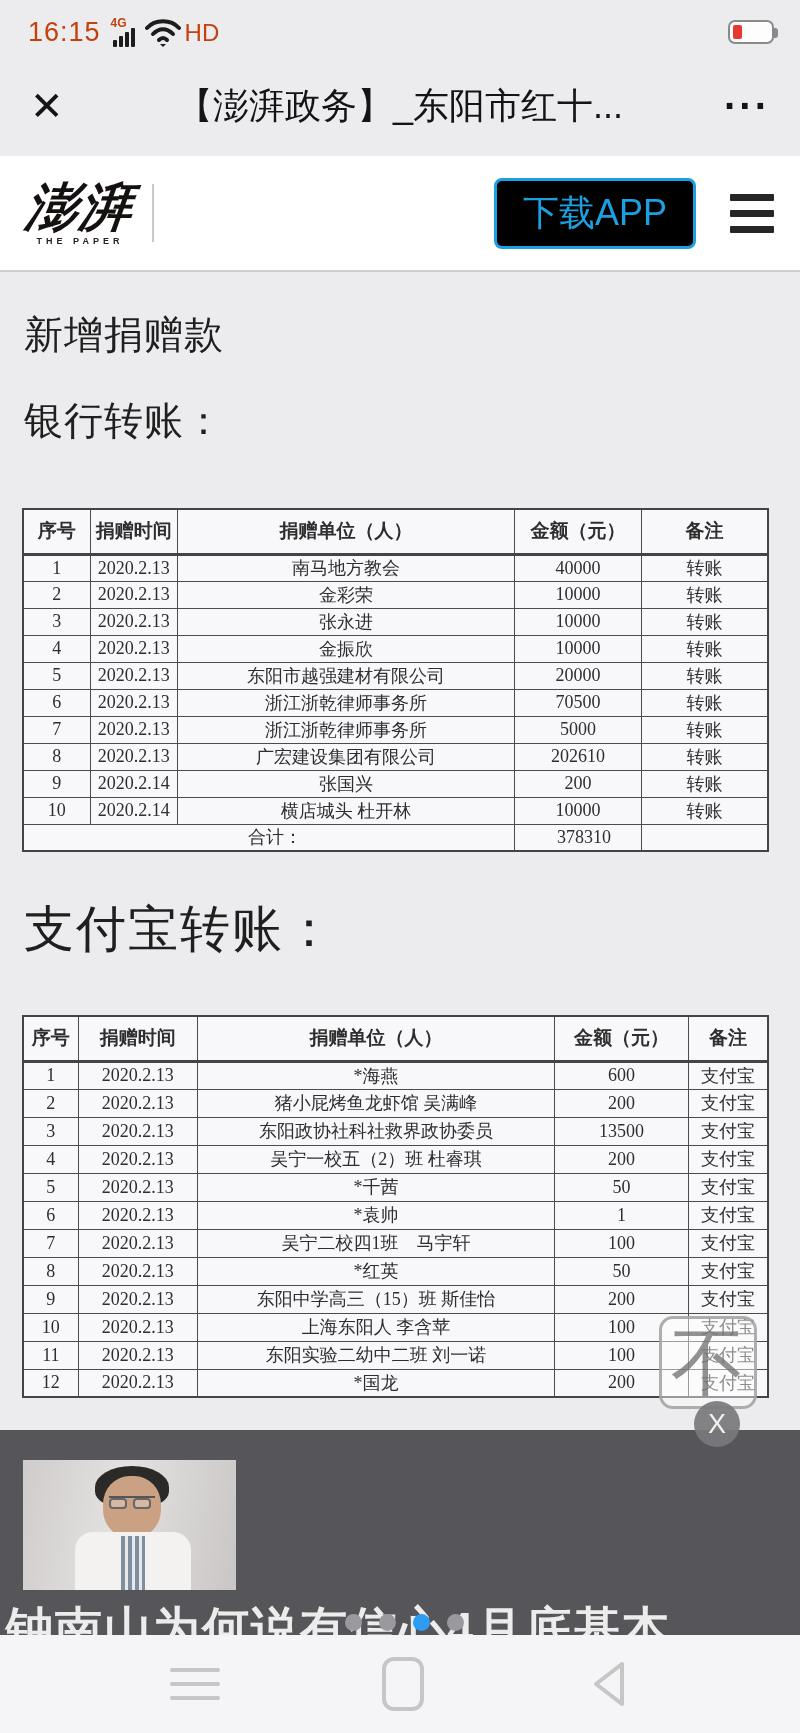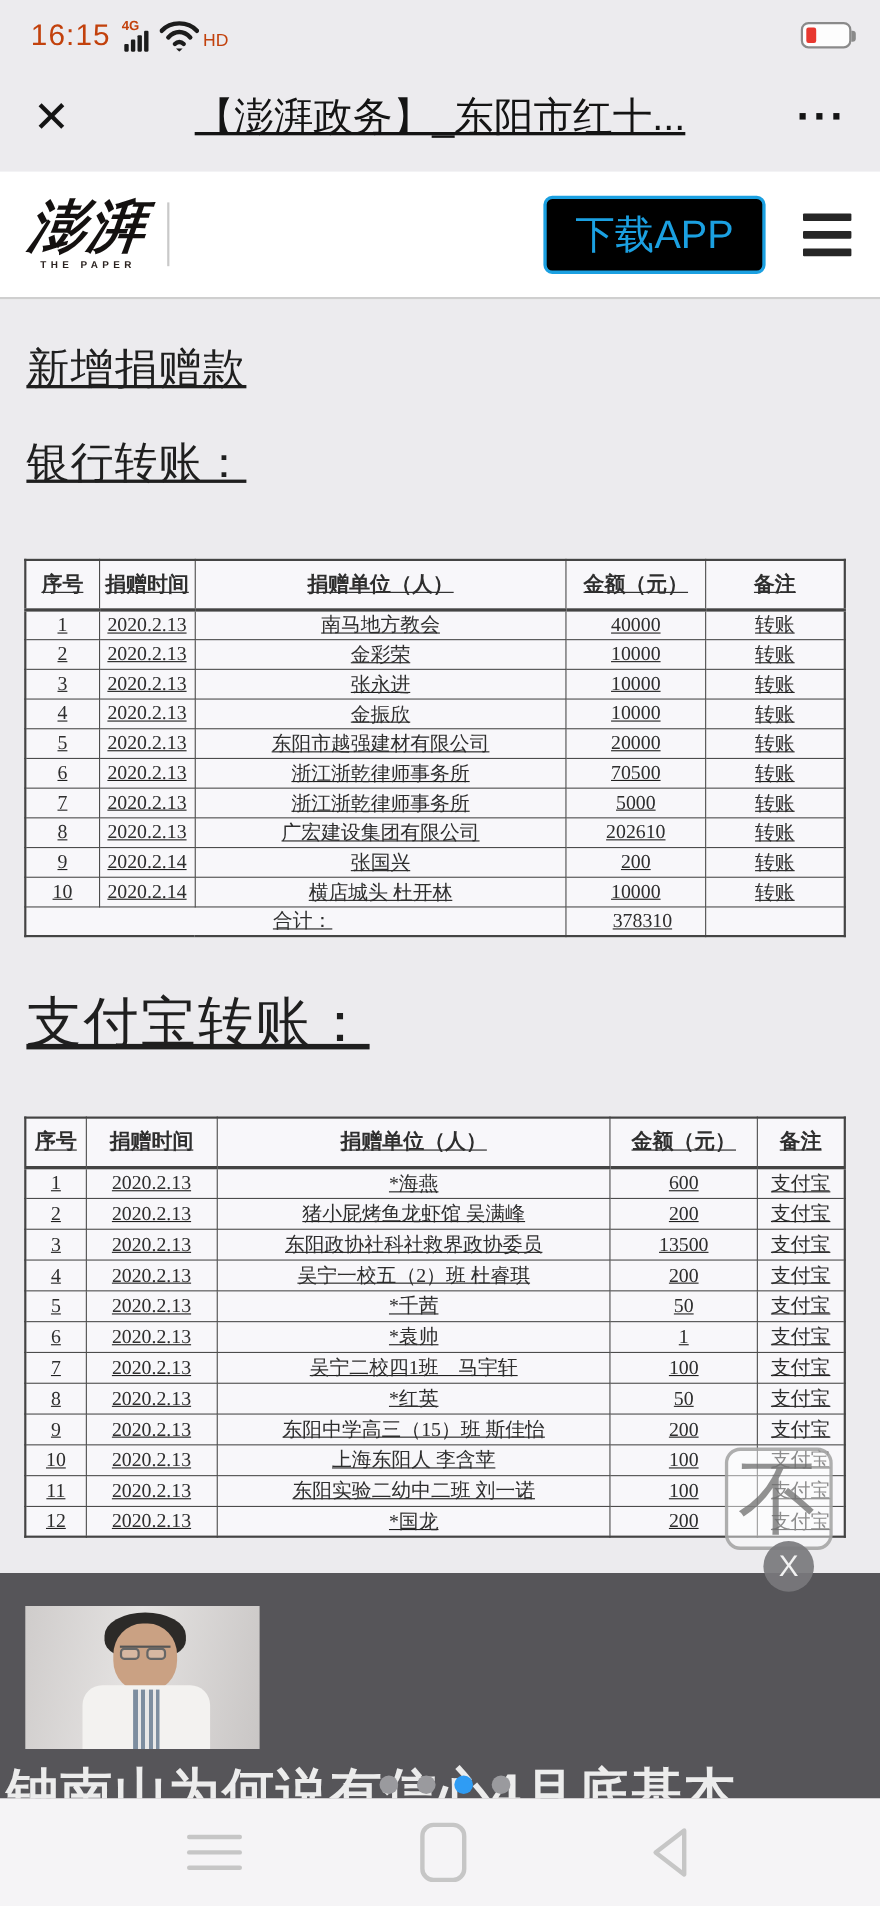--- a/index.html
+++ b/index.html
@@ -14,53 +14,53 @@
     position:absolute; top:0; left:0; width:100%; height:56px;
     display:flex; align-items:center; padding:8px 26px 0 28px; color:#c2410c;
   }
   .sb-time{ font-size:27px; font-weight:500; letter-spacing:1px; }
   .sb-group{ display:flex; align-items:flex-end; gap:4px; margin-left:12px; }
   .sig{ display:flex; align-items:flex-end; gap:2px; position:relative; padding-top:10px;}
   .sig .fourg{ position:absolute; top:-2px; left:-2px; font-size:12px; font-weight:700; }
   .sig i{ display:block; width:4px; background:#1c1c1c; border-radius:1px;}
   .sig i:nth-child(2){height:7px}.sig i:nth-child(3){height:11px}
   .sig i:nth-child(4){height:15px}.sig i:nth-child(5){height:19px}
-  .hd-label{ font-size:16px; font-weight:500; }
+  .hd-label{ font-size:24px; font-weight:500; }
   .sb-spacer{ flex:1; }
   .battery{ width:46px; height:24px; border:2px solid #8a8a8a; border-radius:7px; position:relative; background:#fdfdfd;}
   .battery:after{ content:""; position:absolute; right:-6px; top:6px; width:4px; height:10px; background:#8a8a8a; border-radius:0 3px 3px 0;}
   .battery .level{ position:absolute; left:3px; top:3px; width:9px; height:14px; background:#e8382f; border-radius:2px;}
   
   .title-bar{
     position:absolute; top:56px; left:0; width:100%; height:100px;
     display:flex; align-items:center; padding:0 30px; color:#141414;
   }
   .tb-close{ font-size:40px; font-weight:300; width:70px; cursor:pointer;}
-  .tb-title{ flex:1; font-size:36px; font-weight:500; text-align:center; white-space:nowrap; overflow:hidden;text-decoration:underline;}
+  .tb-title{ flex:1; font-size:36px; font-weight:500; text-align:center; white-space:nowrap; overflow:hidden;}
   .tb-more{ font-size:40px; font-weight:700; letter-spacing:2px; width:70px; text-align:right; cursor:pointer;}
   
   .site-header{
     position:absolute; top:156px; left:0; width:100%; height:116px;
     background:#ffffff; border-bottom:2px solid #cfcfcf;
     display:flex; align-items:center; padding:0 26px;
   }
   .logo{ display:flex; flex-direction:column; align-items:center; line-height:1; cursor:pointer;}
   .logo-zh{ font-family:"DejaVu Serif", serif; font-size:52px; font-weight:900; font-style:italic; transform:skew(-6deg) ; color:#141110; letter-spacing:2px;}
   .logo-en{ font-size:9px; letter-spacing:4px; color:#2b2320; margin-top:4px; font-weight:700;}
   .logo-divider{ width:2px; height:58px; background:#c9c9c9; margin:0 20px 0 18px;}
   .site-name{ font-size:46px; color:#181818; letter-spacing:1px; white-space:nowrap;}
   .sh-spacer{ flex:1;}
   .download-btn{
     border:3px solid #1ba0e1; color:#1ba0e1; background:#000000;
     font-size:36px; padding:8px 26px; border-radius:8px; cursor:pointer; margin-right:34px;
   }
   .menu-icon{ display:flex; flex-direction:column; gap:9px; cursor:pointer; padding:4px 0;}
   .menu-icon i{ display:block; width:44px; height:7px; background:#262626; border-radius:1px;}
   
-  .content{ position:absolute; top:272px; left:0; width:100%; color:#1f1f1f;text-decoration:underline;}
+  .content{ position:absolute; top:272px; left:0; width:100%; color:#1f1f1f;}
   .h-main{ font-size:39px; font-weight:400; margin:36px 0 0 24px; letter-spacing:1px;}
   .h-sub{ font-size:39px; font-weight:400; margin:32px 0 0 24px; letter-spacing:1px;}
   .h-big{ font-size:50px; font-weight:500; margin:44px 0 0 24px; letter-spacing:2px;}
   table{ border-collapse:collapse; margin:60px 0 16px 22px; width:747px; background:#f8f7fa;
          font-family:"Liberation Serif", serif; table-layout:fixed;}
   .t2{ margin-top:52px;}
   th,td{ border:1px solid #4c4c4c; text-align:center; font-size:18px; color:#2e2e2e;
          overflow:hidden; white-space:nowrap;}
   table{ border:2px solid #444; }
   thead th{ height:45px; font-size:19px; font-weight:700; border-bottom:3px solid #444;}

